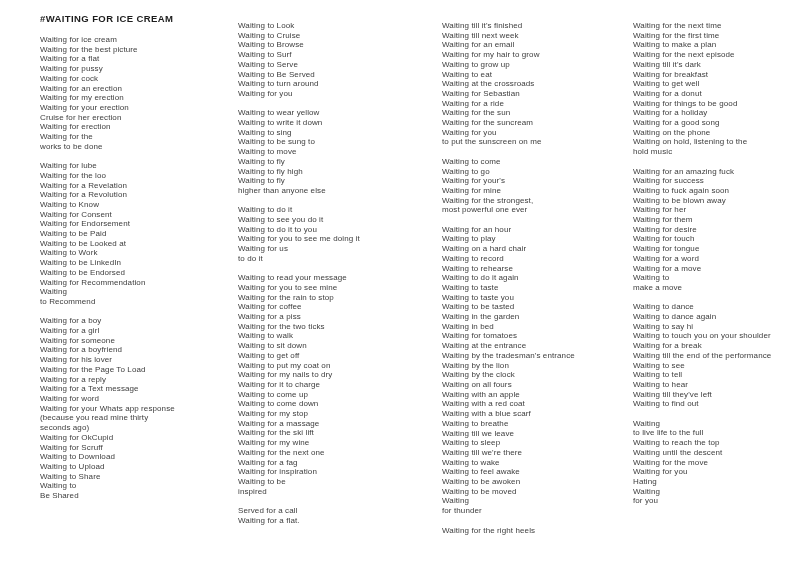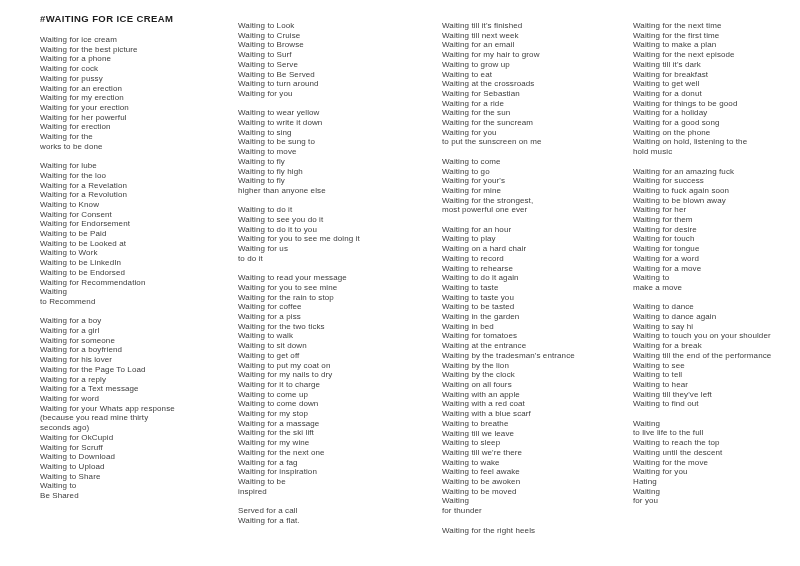--- a/index.html
+++ b/index.html
@@ -47,27 +47,27 @@
 </style>
 </head>
 <body>
 
 <div class="page">
   <div class="col col-1">
     <div class="doc-title">#WAITING FOR ICE CREAM</div>
     <div>
         <div class="line">Waiting for ice cream</div>
         <div class="line">Waiting for the best picture</div>
-        <div class="line">Waiting for a phone</div>
+        <div class="line">Waiting for a flat</div>
+        <div class="line">Waiting for pussy</div>
         <div class="line">Waiting for cock</div>
-        <div class="line">Waiting for pussy</div>
         <div class="line">Waiting for an erection</div>
         <div class="line">Waiting for my erection</div>
         <div class="line">Waiting for your erection</div>
-        <div class="line">Waiting for her powerful</div>
+        <div class="line">Cruise for her erection</div>
         <div class="line">Waiting for erection</div>
         <div class="line">Waiting for the</div>
         <div class="line">works to be done</div>
         <div class="line"></div>
         <div class="line">Waiting for lube</div>
         <div class="line">Waiting for the loo</div>
         <div class="line">Waiting for a Revelation</div>
         <div class="line">Waiting for a Revolution</div>
         <div class="line">Waiting to Know</div>
         <div class="line">Waiting for Consent</div>

